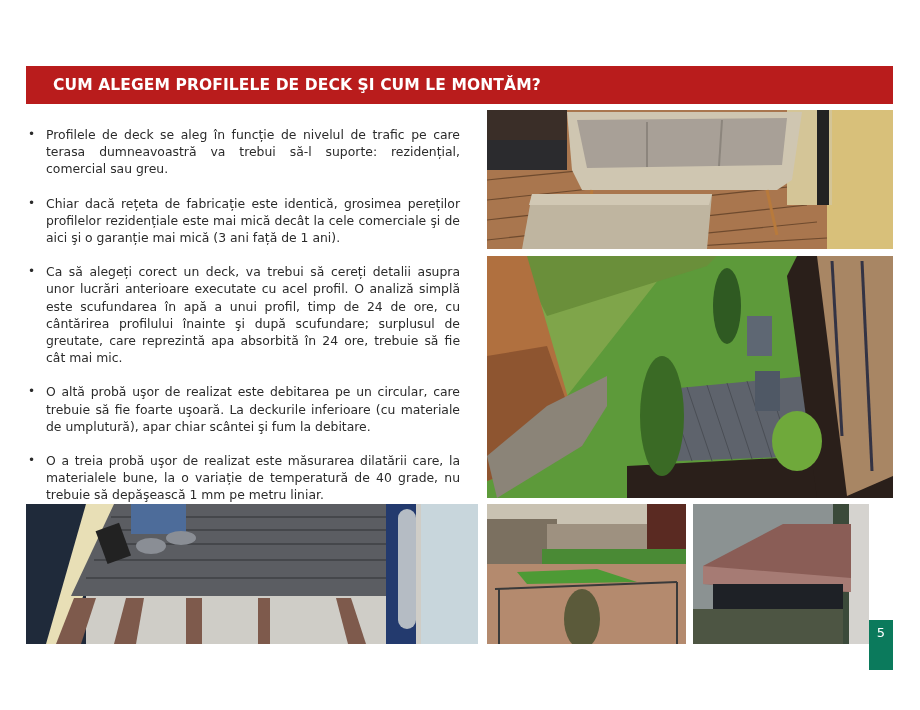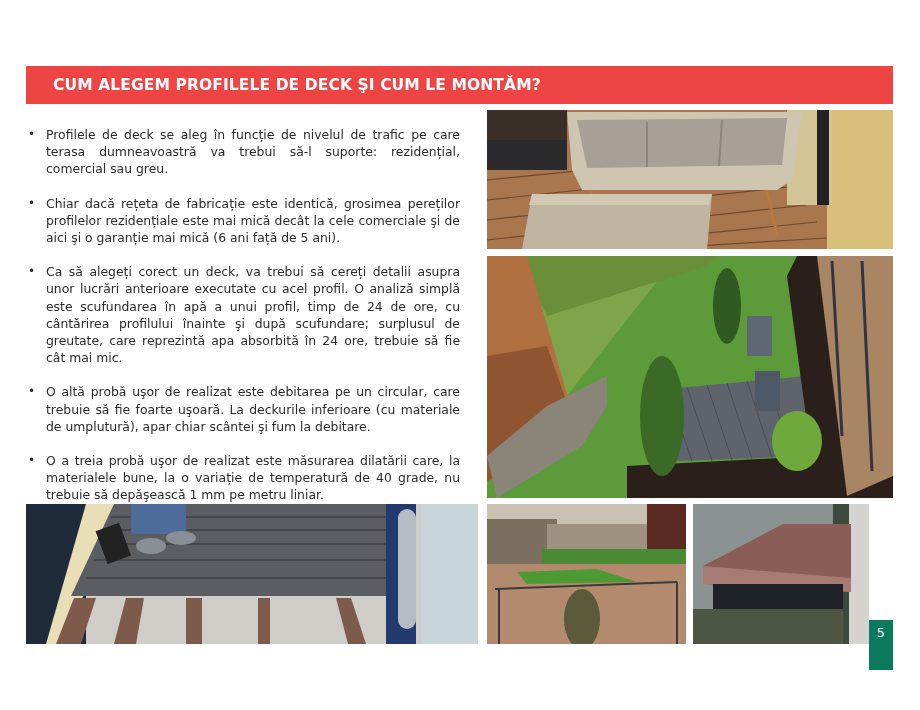--- a/index.html
+++ b/index.html
@@ -2,21 +2,21 @@
 <html><head>
 <meta charset="utf-8">
 <style>
   html, body { margin: 0; padding: 0; }
   body {
     width: 920px; height: 710px; background: #ffffff; position: relative; overflow: hidden;
     font-family: "DejaVu Sans", sans-serif;
   }
   .header-bar {
     position: absolute; left: 26px; top: 66px; width: 867px; height: 38px;
-    background: #ef4444; color: #ffffff;
+    background: #b91c1c; color: #ffffff;
     display: flex; align-items: center;
   }
   .header-title {
     margin-left: 27px; font-size: 15.5px; font-weight: bold; letter-spacing: 0.1px;
     font-family: "DejaVu Sans", sans-serif;
   }
   .bullets {
     position: absolute; left: 28px; top: 126px; width: 432px;
     list-style: none; margin: 0; padding: 0;
     color: #2b2b2b; font-size: 12.4px; line-height: 17.2px;
@@ -37,21 +37,21 @@
 </style>
 </head>
 <body>
 
 <div class="header-bar">
   <span class="header-title">CUM ALEGEM PROFILELE DE DECK ŞI CUM LE MONTĂM?</span>
 </div>
 
 <ul class="bullets">
   <li><span class="dot">•</span><span>Profilele de deck se aleg în funcție de nivelul de trafic pe care terasa dumneavoastră va trebui să-l suporte: rezidențial, comercial sau greu.</span></li>
-  <li><span class="dot">•</span><span>Chiar dacă rețeta de fabricație este identică, grosimea pereților profilelor rezidențiale este mai mică decât la cele comerciale şi de aici şi o garanție mai mică (6 ani față de 5 ani).</span></li>
+  <li><span class="dot">•</span><span>Chiar dacă rețeta de fabricație este identică, grosimea pereților profilelor rezidențiale este mai mică decât la cele comerciale şi de aici şi o garanție mai mică (3 ani față de 1 ani).</span></li>
   <li><span class="dot">•</span><span>Ca să alegeți corect un deck, va trebui să cereți detalii asupra unor lucrări anterioare executate cu acel profil.  O analiză simplă este scufundarea în apă  a unui profil, timp de 24 de ore, cu cântărirea profilului înainte şi după scufundare; surplusul de greutate, care reprezintă apa absorbită în 24 ore, trebuie să fie cât mai mic.</span></li>
   <li><span class="dot">•</span><span>O altă probă uşor de realizat este debitarea pe un circular, care trebuie să fie foarte uşoară. La deckurile inferioare (cu materiale de umplutură), apar chiar scântei şi fum la debitare.</span></li>
   <li><span class="dot">•</span><span>O a treia probă uşor de realizat este măsurarea dilatării care, la materialele bune, la o variație de temperatură de 40 grade, nu trebuie să depăşească 1 mm pe metru liniar.</span></li>
 </ul>
 
 <div class="photo" style="left:487px;top:110px;width:406px;height:139px;">
   <svg viewBox="0 0 406 139" preserveAspectRatio="none">
     <rect width="406" height="139" fill="#a9764e"></rect>
     <g stroke="#6e4a2e" stroke-width="1.2">
       <line x1="0" y1="70" x2="300" y2="40"></line>

